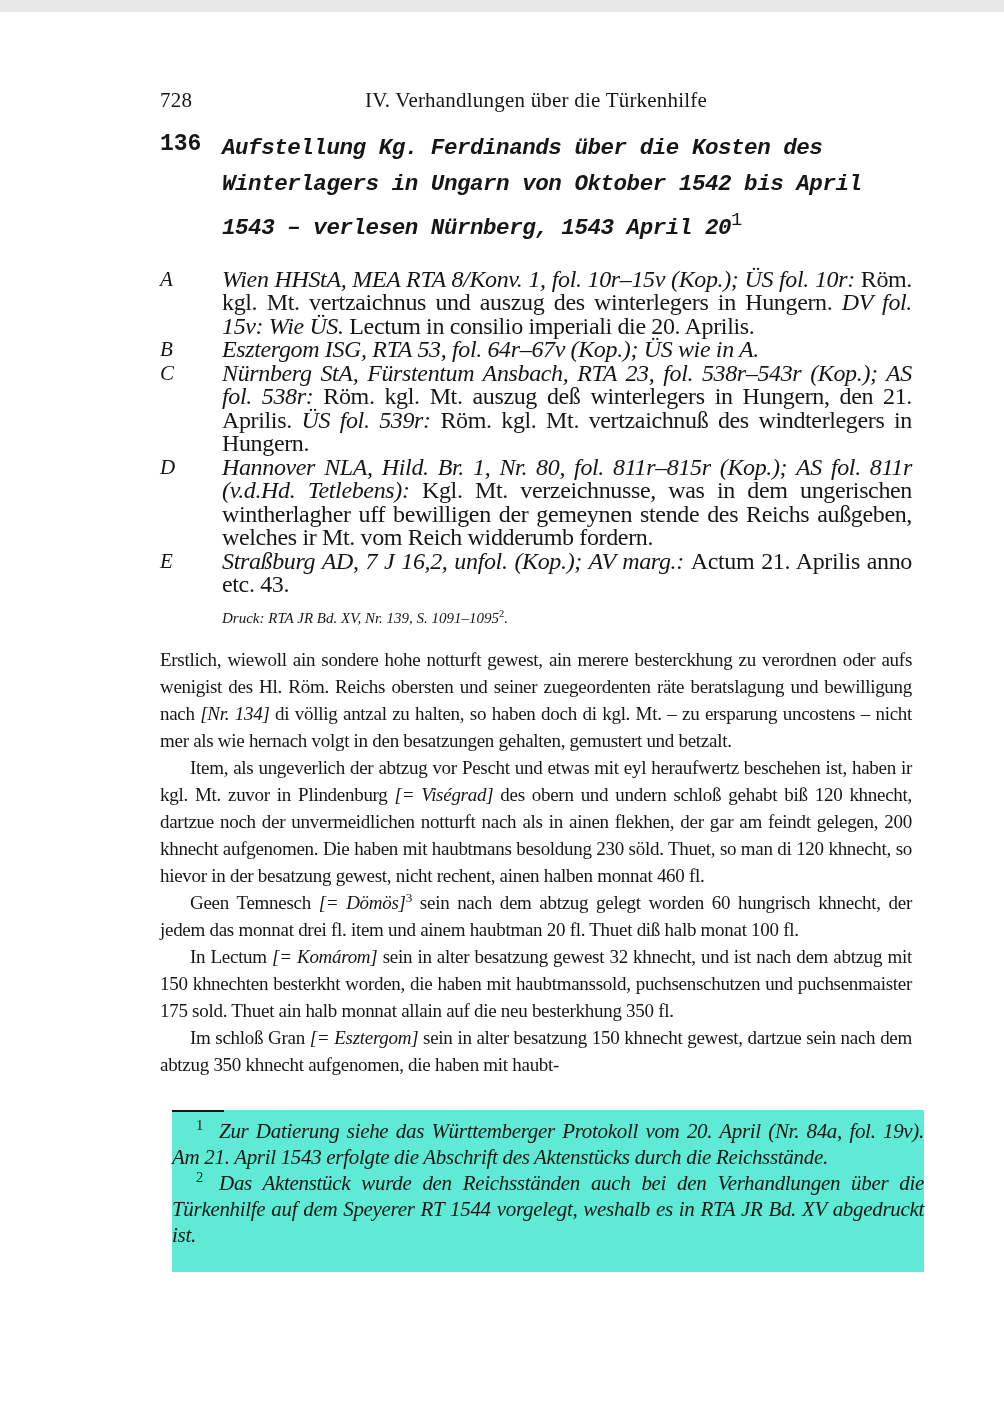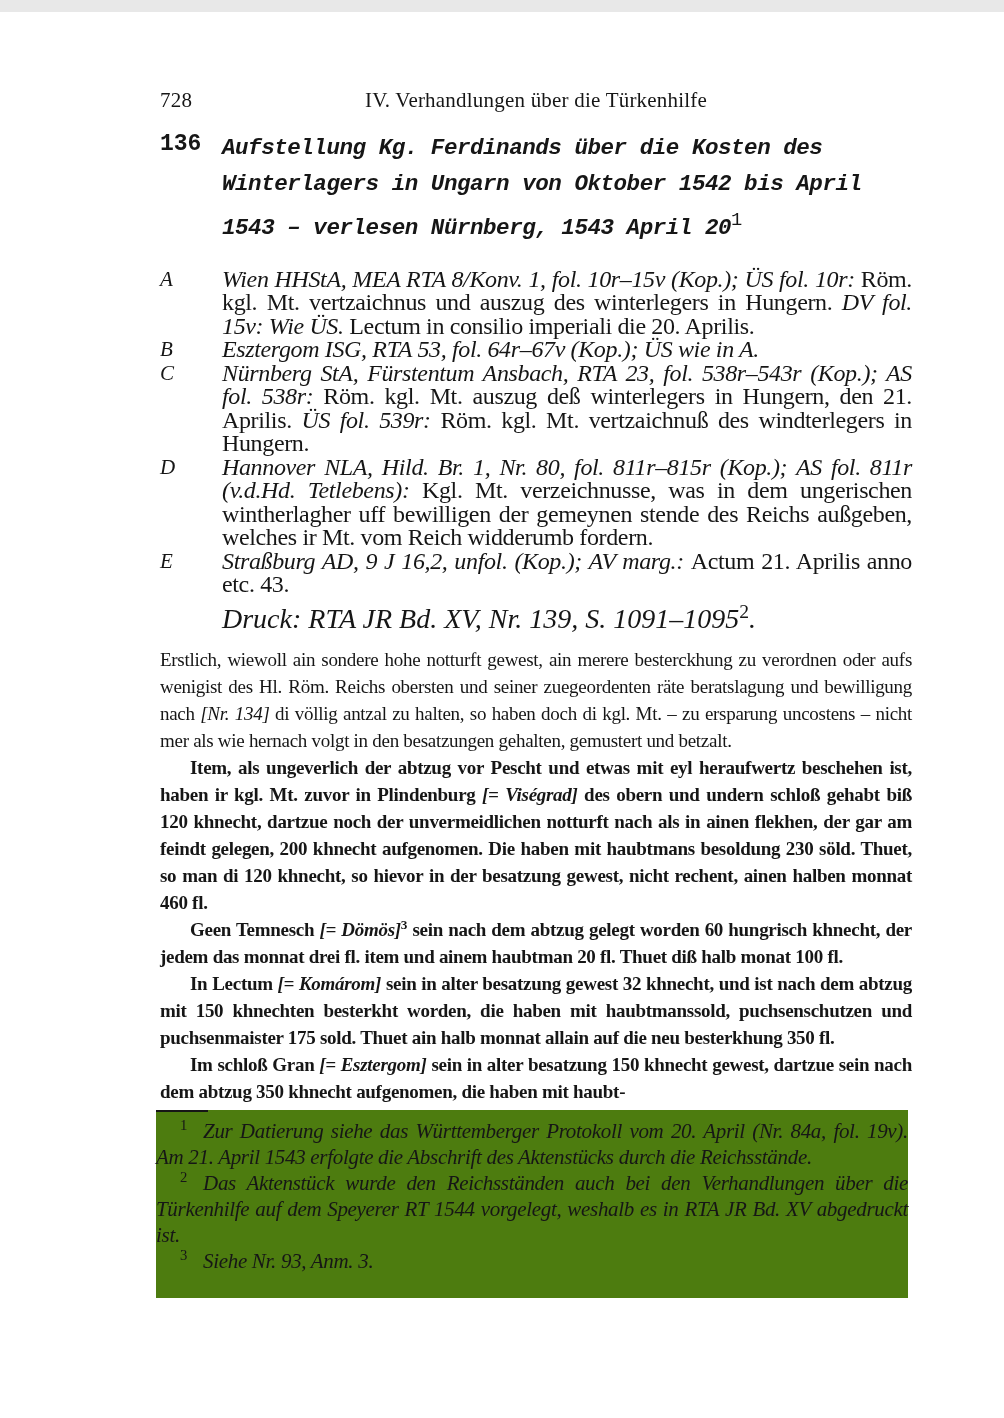--- a/index.html
+++ b/index.html
@@ -80,42 +80,42 @@
   sup.seg-sup {
     font-style: normal;
     font-size: 70%;
     line-height: 0;
     vertical-align: super;
   }
 
   
   .druck {
     margin: 10px 0 0 62px;
-    font-size: 28px;
+    font-size: 15px;
     line-height: 23.5px;
     font-style: italic;
   }
 
   
   .body-text { margin-top: 16px; }
   .para {
     font-size: 19px;
     line-height: 27px;
     text-align: justify;
     letter-spacing: -0.015em;
   }
-  .para.indent { text-indent: 30px; font-weight: bold; }
+  .para.indent { text-indent: 30px; }
 
   
   .footnotes {
     position: absolute;
-    left: 156px;
+    left: 172px;
     top: 1098px;
     width: 752px;
-    background: #4d7c0f;
+    background: #5eead4;
     z-index: 2;
     padding-bottom: 24px;
   }
   .fn-rule {
     width: 52px;
     border-top: 2px solid #161616;
     margin-bottom: 6px;
   }
   .footnote {
     font-size: 21px;
@@ -161,35 +161,34 @@
       <div class="source-row">
         <span class="src-label">C</span>
         <p class="src-text"><span class="seg-i">Nürnberg StA, Fürstentum Ansbach, RTA 23, fol. 538r–543r (Kop.); AS fol. 538r: </span><span class="seg-r">Röm. kgl. Mt. auszug deß winterlegers in Hungern, den 21. Aprilis. </span><span class="seg-i">ÜS fol. 539r: </span><span class="seg-r">Röm. kgl. Mt. vertzaichnuß des windterlegers in Hungern.</span></p>
       </div>
       <div class="source-row">
         <span class="src-label">D</span>
         <p class="src-text"><span class="seg-i">Hannover NLA, Hild. Br. 1, Nr. 80, fol. 811r–815r (Kop.); AS fol. 811r (v.d.Hd. Tetlebens): </span><span class="seg-r">Kgl. Mt. verzeichnusse, was in dem ungerischen wintherlagher uff bewilligen der gemeynen stende des Reichs außgeben, welches ir Mt. vom Reich widderumb fordern.</span></p>
       </div>
       <div class="source-row">
         <span class="src-label">E</span>
-        <p class="src-text"><span class="seg-i">Straßburg AD, 9 J 16,2, unfol. (Kop.); AV marg.: </span><span class="seg-r">Actum 21. Aprilis anno etc. 43.</span></p>
+        <p class="src-text"><span class="seg-i">Straßburg AD, 7 J 16,2, unfol. (Kop.); AV marg.: </span><span class="seg-r">Actum 21. Aprilis anno etc. 43.</span></p>
       </div>
     </section>
 
     <p class="druck"><span class="seg-i">Druck: RTA JR Bd. XV, Nr. 139, S. 1091–1095</span><sup class="seg-sup">2</sup><span class="seg-i">.</span></p>
 
     <section class="body-text">
       <p class="para"><span class="seg-r">Erstlich, wiewoll ain sondere hohe notturft gewest, ain merere besterckhung zu verordnen oder aufs wenigist des Hl. Röm. Reichs obersten und seiner zuegeordenten räte beratslagung und bewilligung nach </span><span class="seg-i">[Nr. 134]</span><span class="seg-r"> di völlig antzal zu halten, so haben doch di kgl. Mt. – zu ersparung uncostens – nicht mer als wie hernach volgt in den besatzungen gehalten, gemustert und betzalt.</span></p>
       <p class="para indent"><span class="seg-r">Item, als ungeverlich der abtzug vor Pescht und etwas mit eyl heraufwertz beschehen ist, haben ir kgl. Mt. zuvor in Plindenburg </span><span class="seg-i">[= Viségrad]</span><span class="seg-r"> des obern und undern schloß gehabt biß 120 khnecht, dartzue noch der unvermeidlichen notturft nach als in ainen flekhen, der gar am feindt gelegen, 200 khnecht aufgenomen. Die haben mit haubtmans besoldung 230 söld. Thuet, so man di 120 khnecht, so hievor in der besatzung gewest, nicht rechent, ainen halben monnat 460 fl.</span></p>
       <p class="para indent"><span class="seg-r">Geen Temnesch </span><span class="seg-i">[= Dömös]</span><sup class="seg-sup">3</sup><span class="seg-r"> sein nach dem abtzug gelegt worden 60 hungrisch khnecht, der jedem das monnat drei fl. item und ainem haubtman 20 fl. Thuet diß halb monat 100 fl.</span></p>
       <p class="para indent"><span class="seg-r">In Lectum </span><span class="seg-i">[= Komárom]</span><span class="seg-r"> sein in alter besatzung gewest 32 khnecht, und ist nach dem abtzug mit 150 khnechten besterkht worden, die haben mit haubtmanssold, puchsenschutzen und puchsenmaister 175 sold. Thuet ain halb monnat allain auf die neu besterkhung 350 fl.</span></p>
       <p class="para indent"><span class="seg-r">Im schloß Gran </span><span class="seg-i">[= Esztergom]</span><span class="seg-r"> sein in alter besatzung 150 khnecht gewest, dartzue sein nach dem abtzug 350 khnecht aufgenomen, die haben mit haubt-</span></p>
     </section>
 
   </div>
 
   <footer class="footnotes">
     <div class="fn-rule"></div>
     <p class="footnote"><sup class="fn-marker">1</sup><span class="fn-text">Zur Datierung siehe das Württemberger Protokoll vom 20. April (Nr. 84a, fol. 19v). Am 21. April 1543 erfolgte die Abschrift des Aktenstücks durch die Reichsstände.</span></p>
     <p class="footnote"><sup class="fn-marker">2</sup><span class="fn-text">Das Aktenstück wurde den Reichsständen auch bei den Verhandlungen über die Türkenhilfe auf dem Speyerer RT 1544 vorgelegt, weshalb es in RTA JR Bd. XV abgedruckt ist.</span></p>
-    <p class="footnote"><sup class="fn-marker">3</sup><span class="fn-text">Siehe Nr. 93, Anm. 3.</span></p>
   </footer>
 </div>
 
 </body></html>

